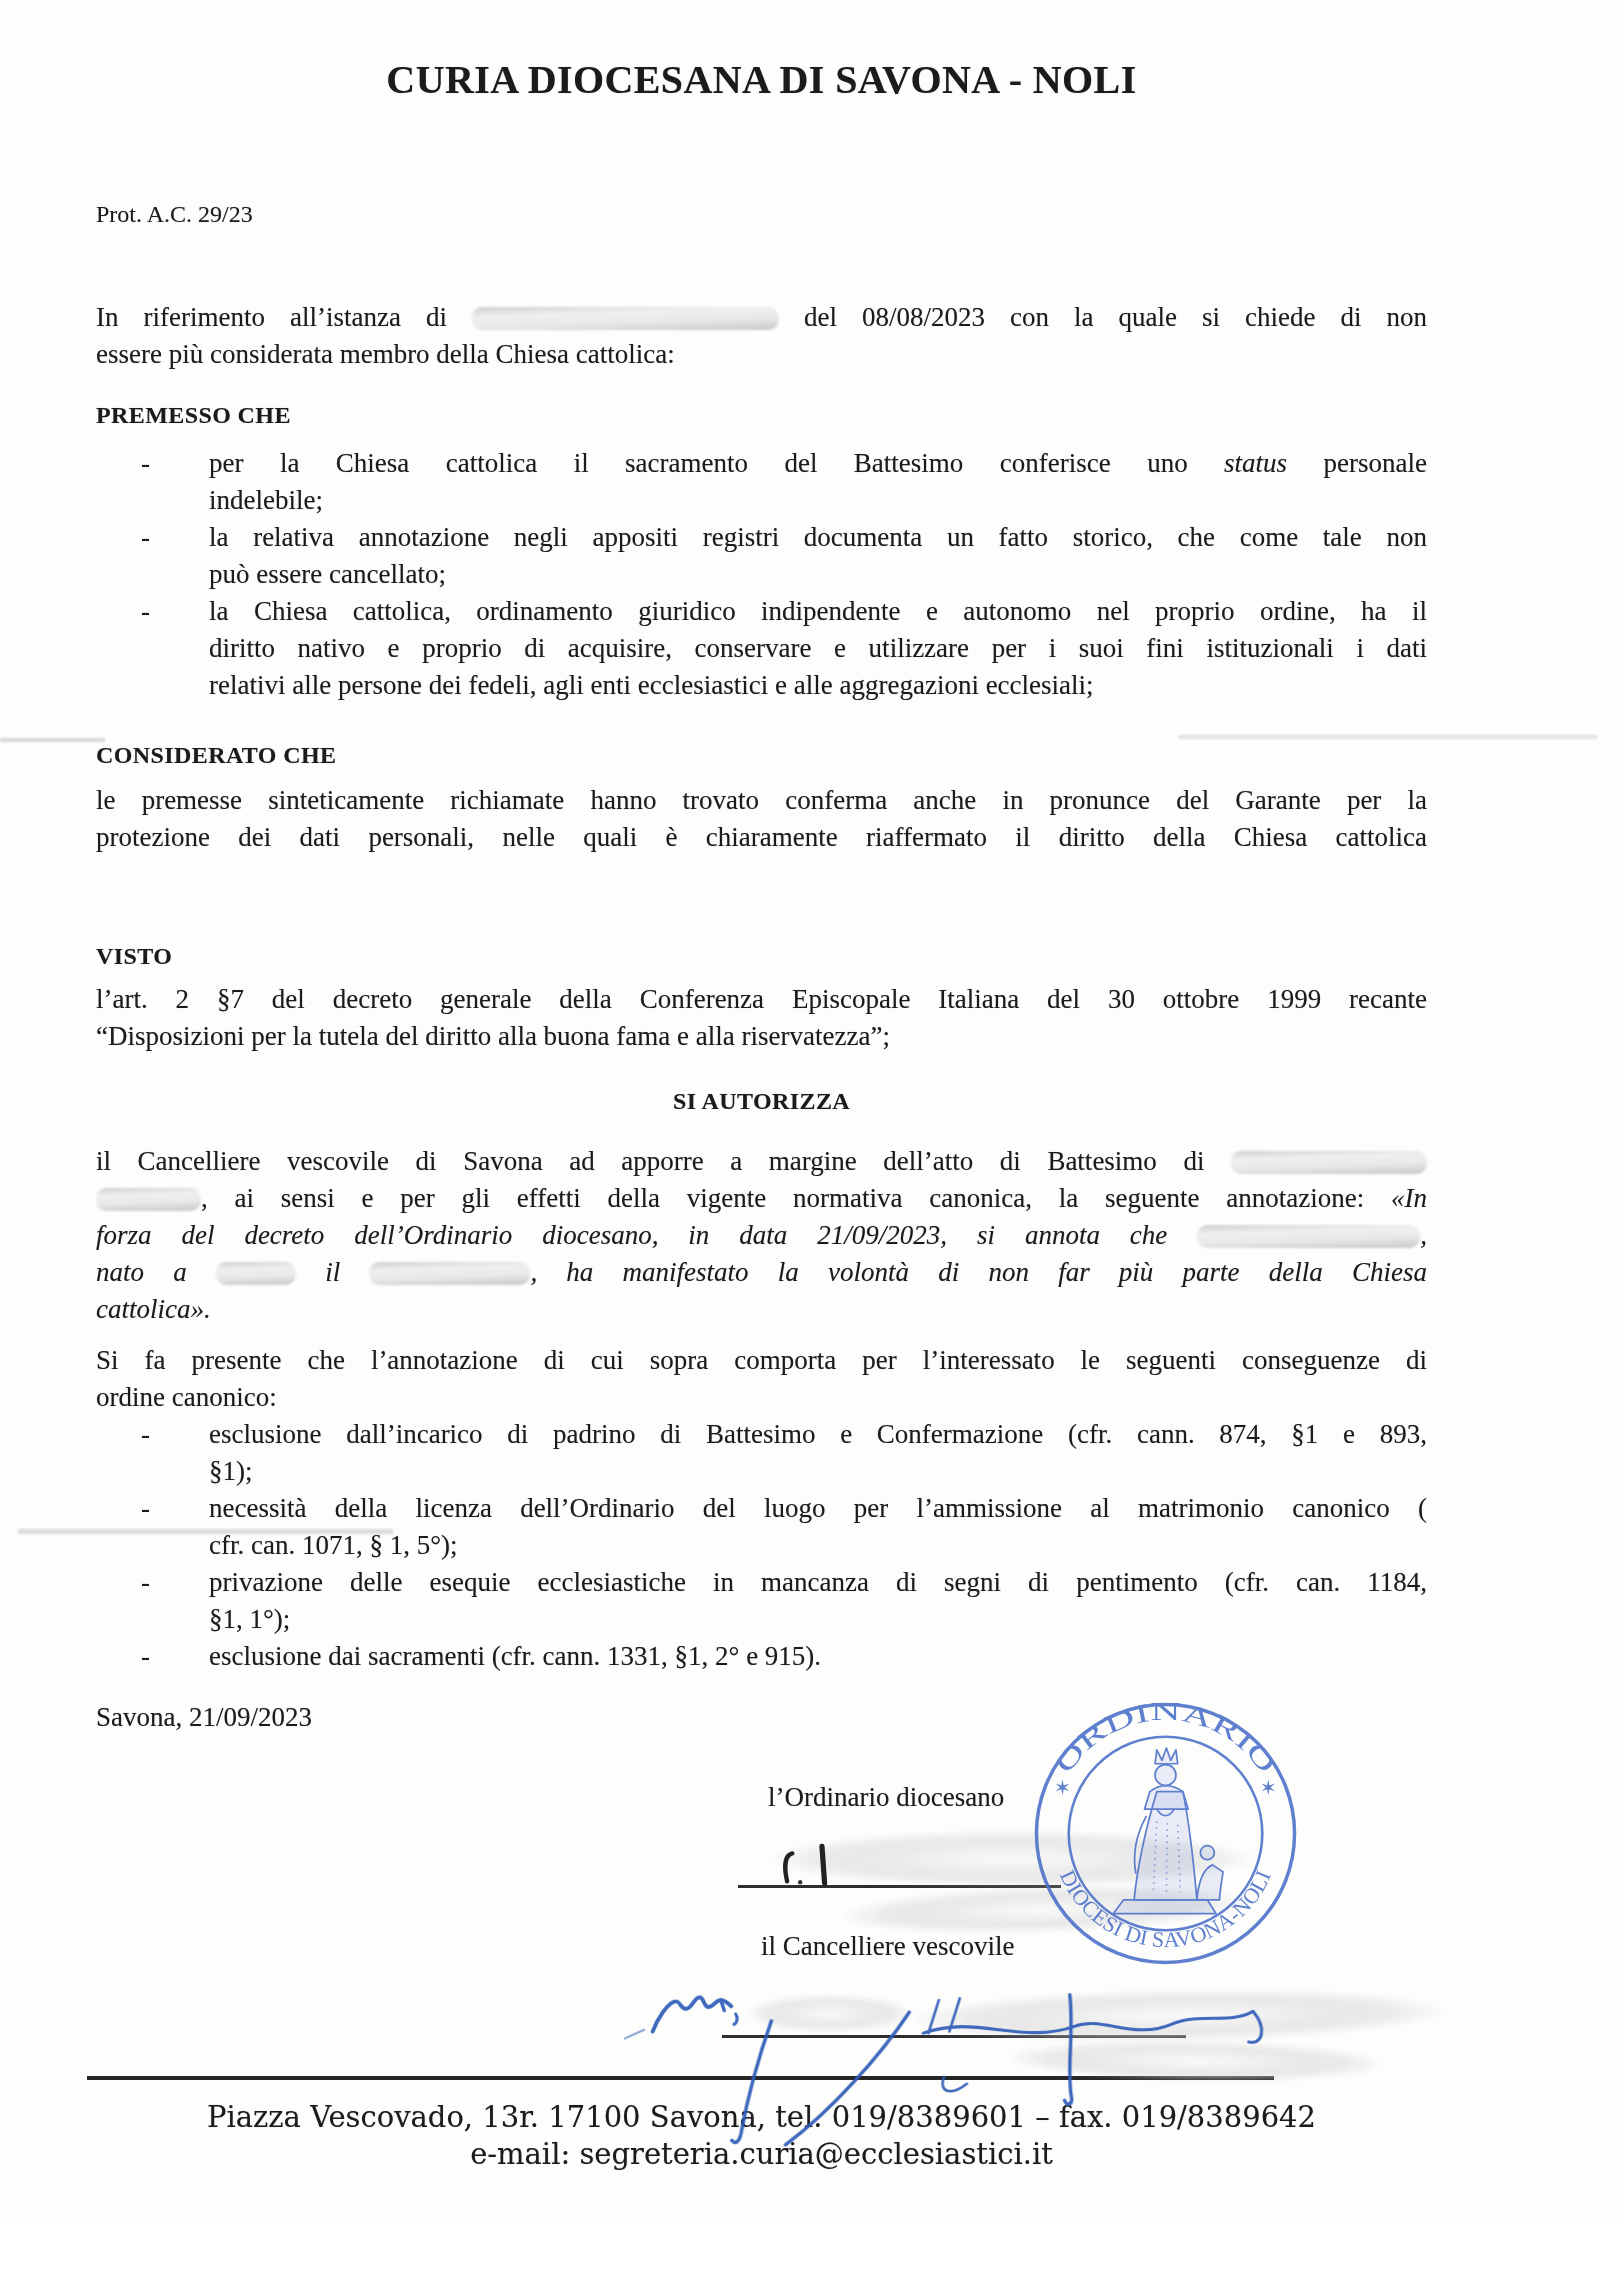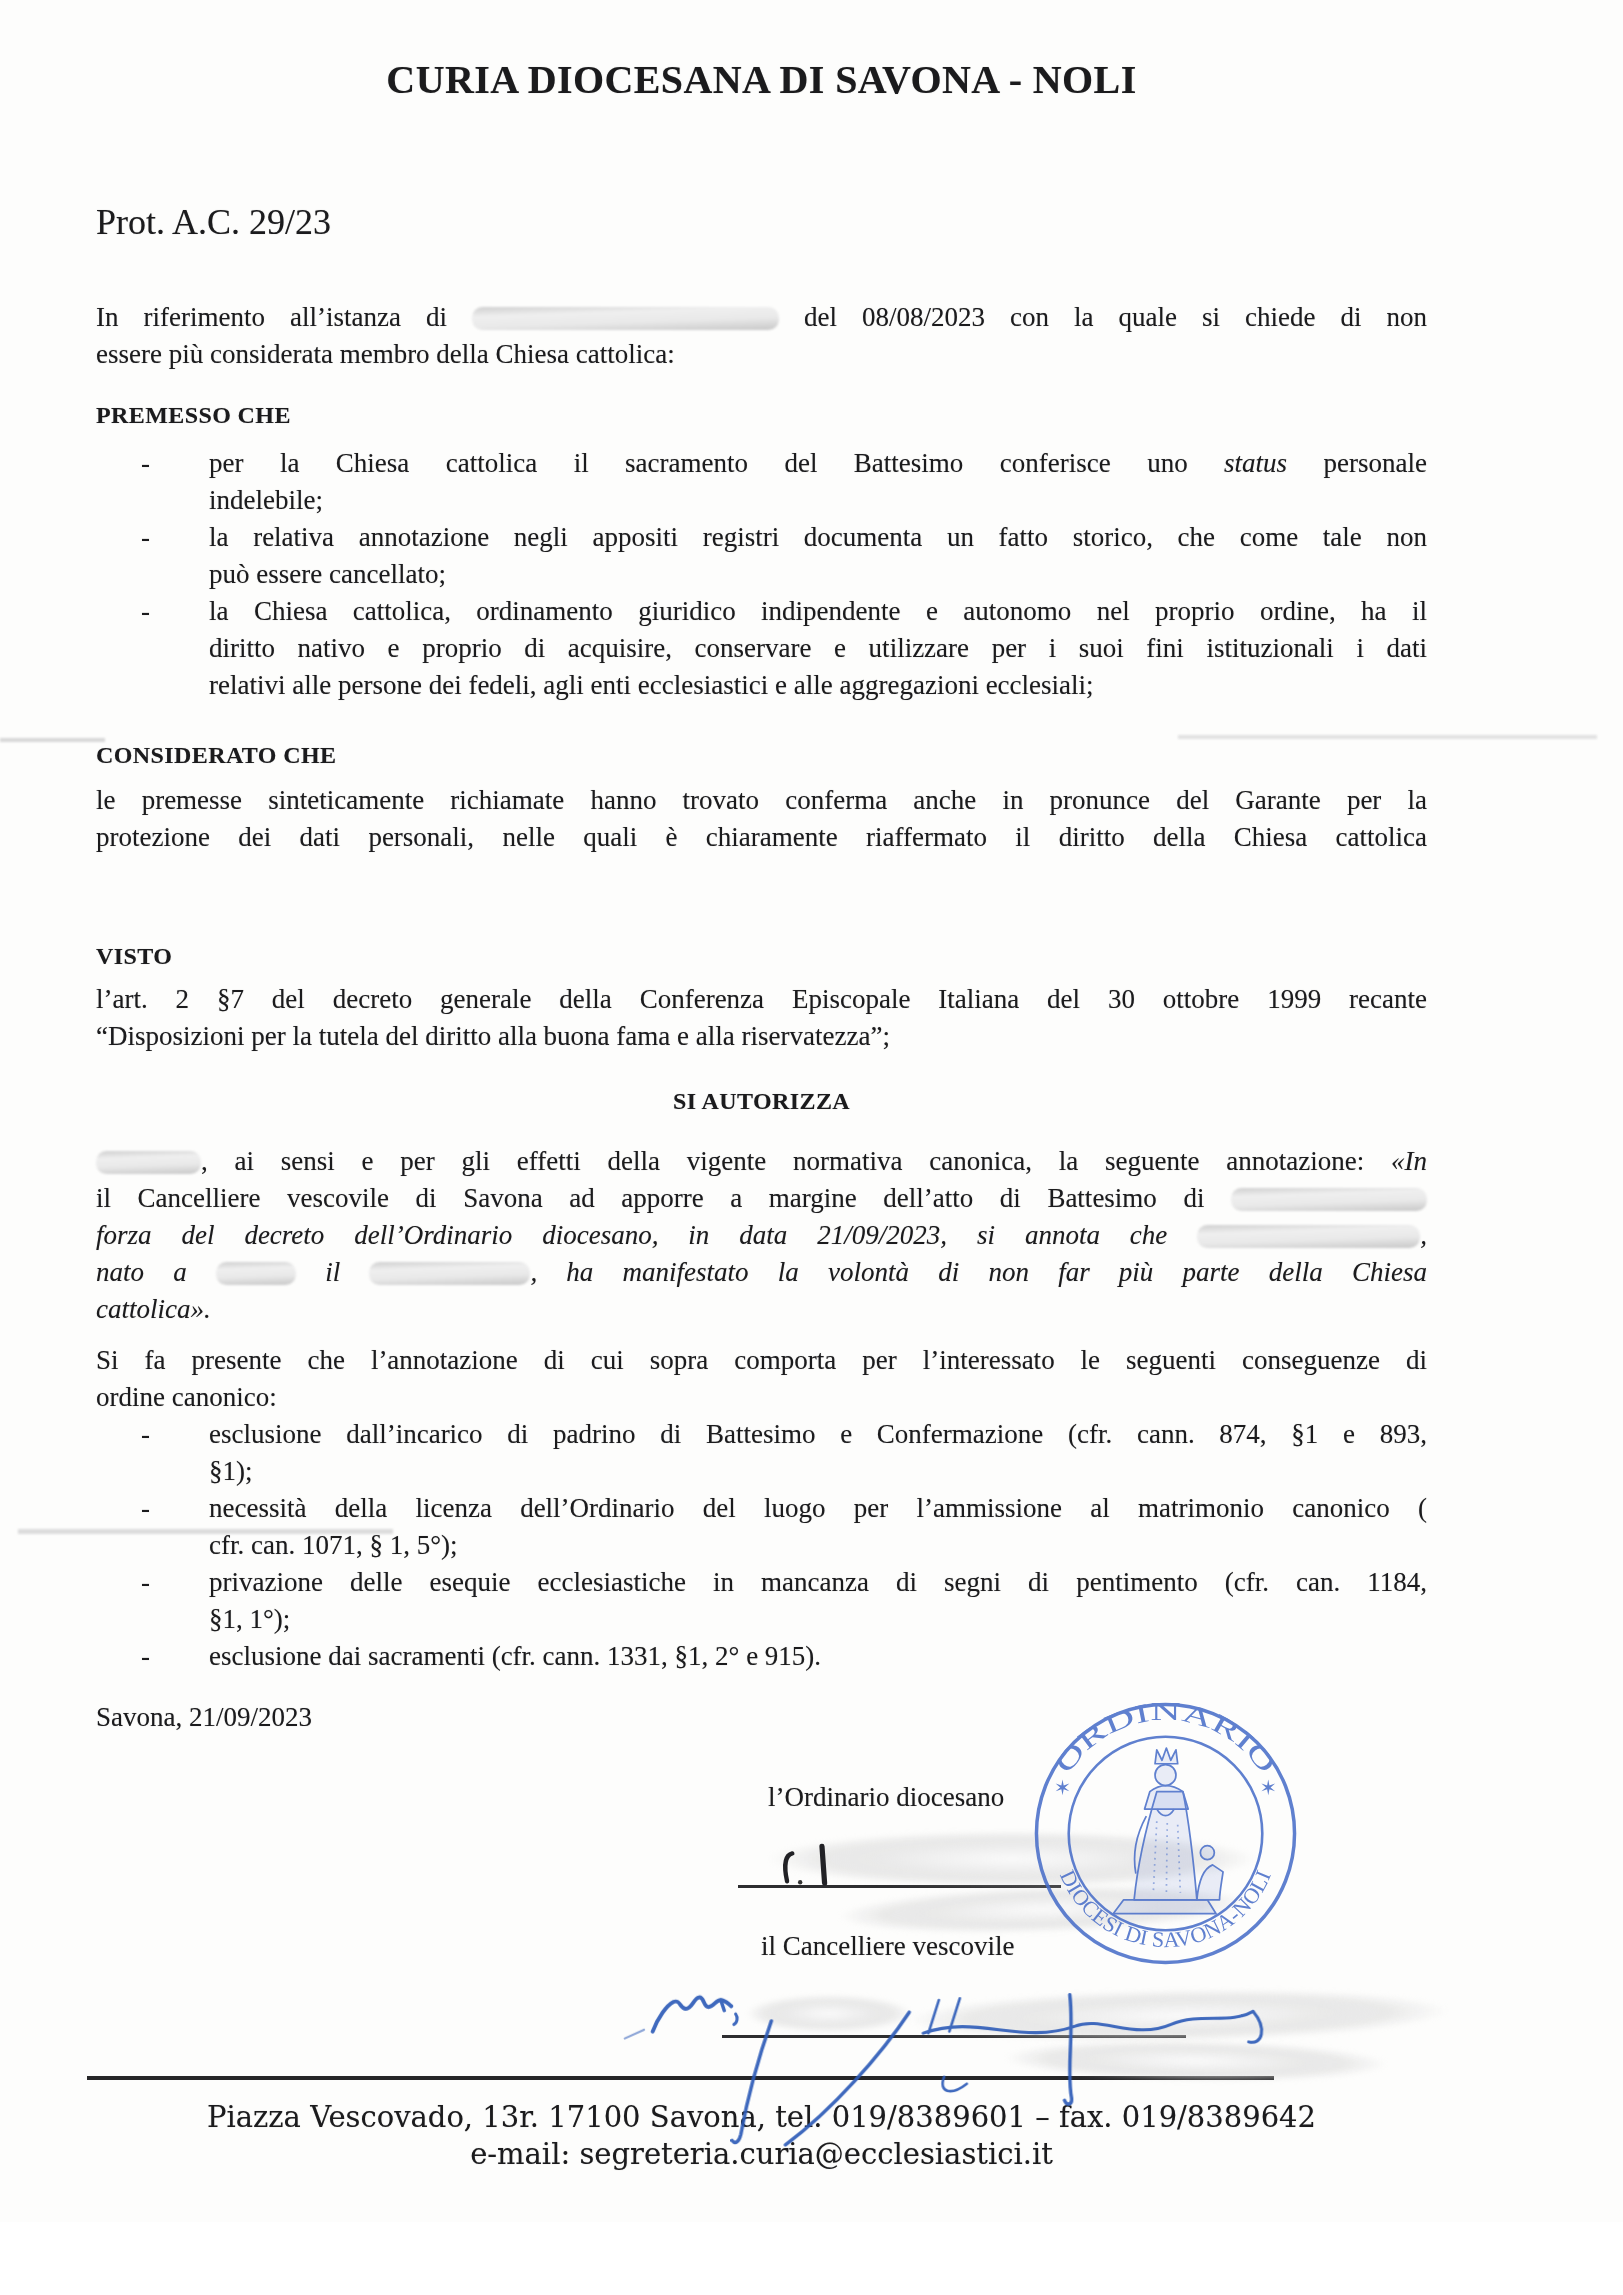--- a/index.html
+++ b/index.html
@@ -9,21 +9,21 @@
     font-family:"Liberation Serif","DejaVu Serif",serif;
     color:#1b1b1d;
   }
   .abs { position:absolute; }
   .txt { text-shadow:0 0 0.9px rgba(50,50,50,.38); }
 
   .title {
     left:96px; top:56px; width:1331px; text-align:center;
     font-size:40px; font-weight:bold; letter-spacing:0.4px;
   }
-  .prot { left:96px; top:201px; font-size:36px; }
+  .prot { left:96px; top:201px; font-size:24px; }
 
   .block { left:96px; width:1331px; font-size:27px; }
   .pl { display:block; width:100%; height:37px; line-height:37px;
         text-align:justify; text-align-last:justify; white-space:nowrap; }
   .pl.last { text-align-last:auto; }
 
   .heading { font-size:24px; font-weight:bold; letter-spacing:0.4px; }
   .center { text-align:center; text-align-last:center; }
 
   .bl { padding-left:113px; position:relative; box-sizing:border-box; }
@@ -90,22 +90,22 @@
 
   <div class="abs heading txt" style="left:96px; top:943px;">VISTO</div>
   <div class="abs block txt" style="top:981px;">
     <div class="pl">l’art. 2 §7 del decreto generale della Conferenza Episcopale Italiana del 30 ottobre 1999 recante</div>
     <div class="pl last">“Disposizioni per la tutela del diritto alla buona fama e alla riservatezza”;</div>
   </div>
 
   <div class="abs block heading center txt" style="top:1088px;">SI AUTORIZZA</div>
 
   <div class="abs block txt" style="top:1143px;">
+    <div class="pl"><span>il Cancelliere vescovile di Savona ad apporre a margine dell’atto di Battesimo di</span> <span class="redact r-a1"></span></div>
     <div class="pl"><span class="redact r-a2"></span><span>, ai sensi e per gli effetti della vigente normativa canonica, la seguente annotazione:</span> <i>«In</i></div>
-    <div class="pl"><span>il Cancelliere vescovile di Savona ad apporre a margine dell’atto di Battesimo di</span> <span class="redact r-a1"></span></div>
     <div class="pl"><i>forza del decreto dell’Ordinario diocesano, in data 21/09/2023, si annota che</i> <span class="redact r-a3"></span><i>,</i></div>
     <div class="pl"><i>nato a</i> <span class="redact r-a4"></span> <i>il</i> <span class="redact r-a5"></span><i>, ha manifestato la volontà di non far più parte della Chiesa</i></div>
     <div class="pl last"><i>cattolica».</i></div>
   </div>
 
   <div class="abs block txt" style="top:1342px;">
     <div class="pl">Si fa presente che l’annotazione di cui sopra comporta per l’interessato le seguenti conseguenze di</div>
     <div class="pl last">ordine canonico:</div>
   </div>
 

